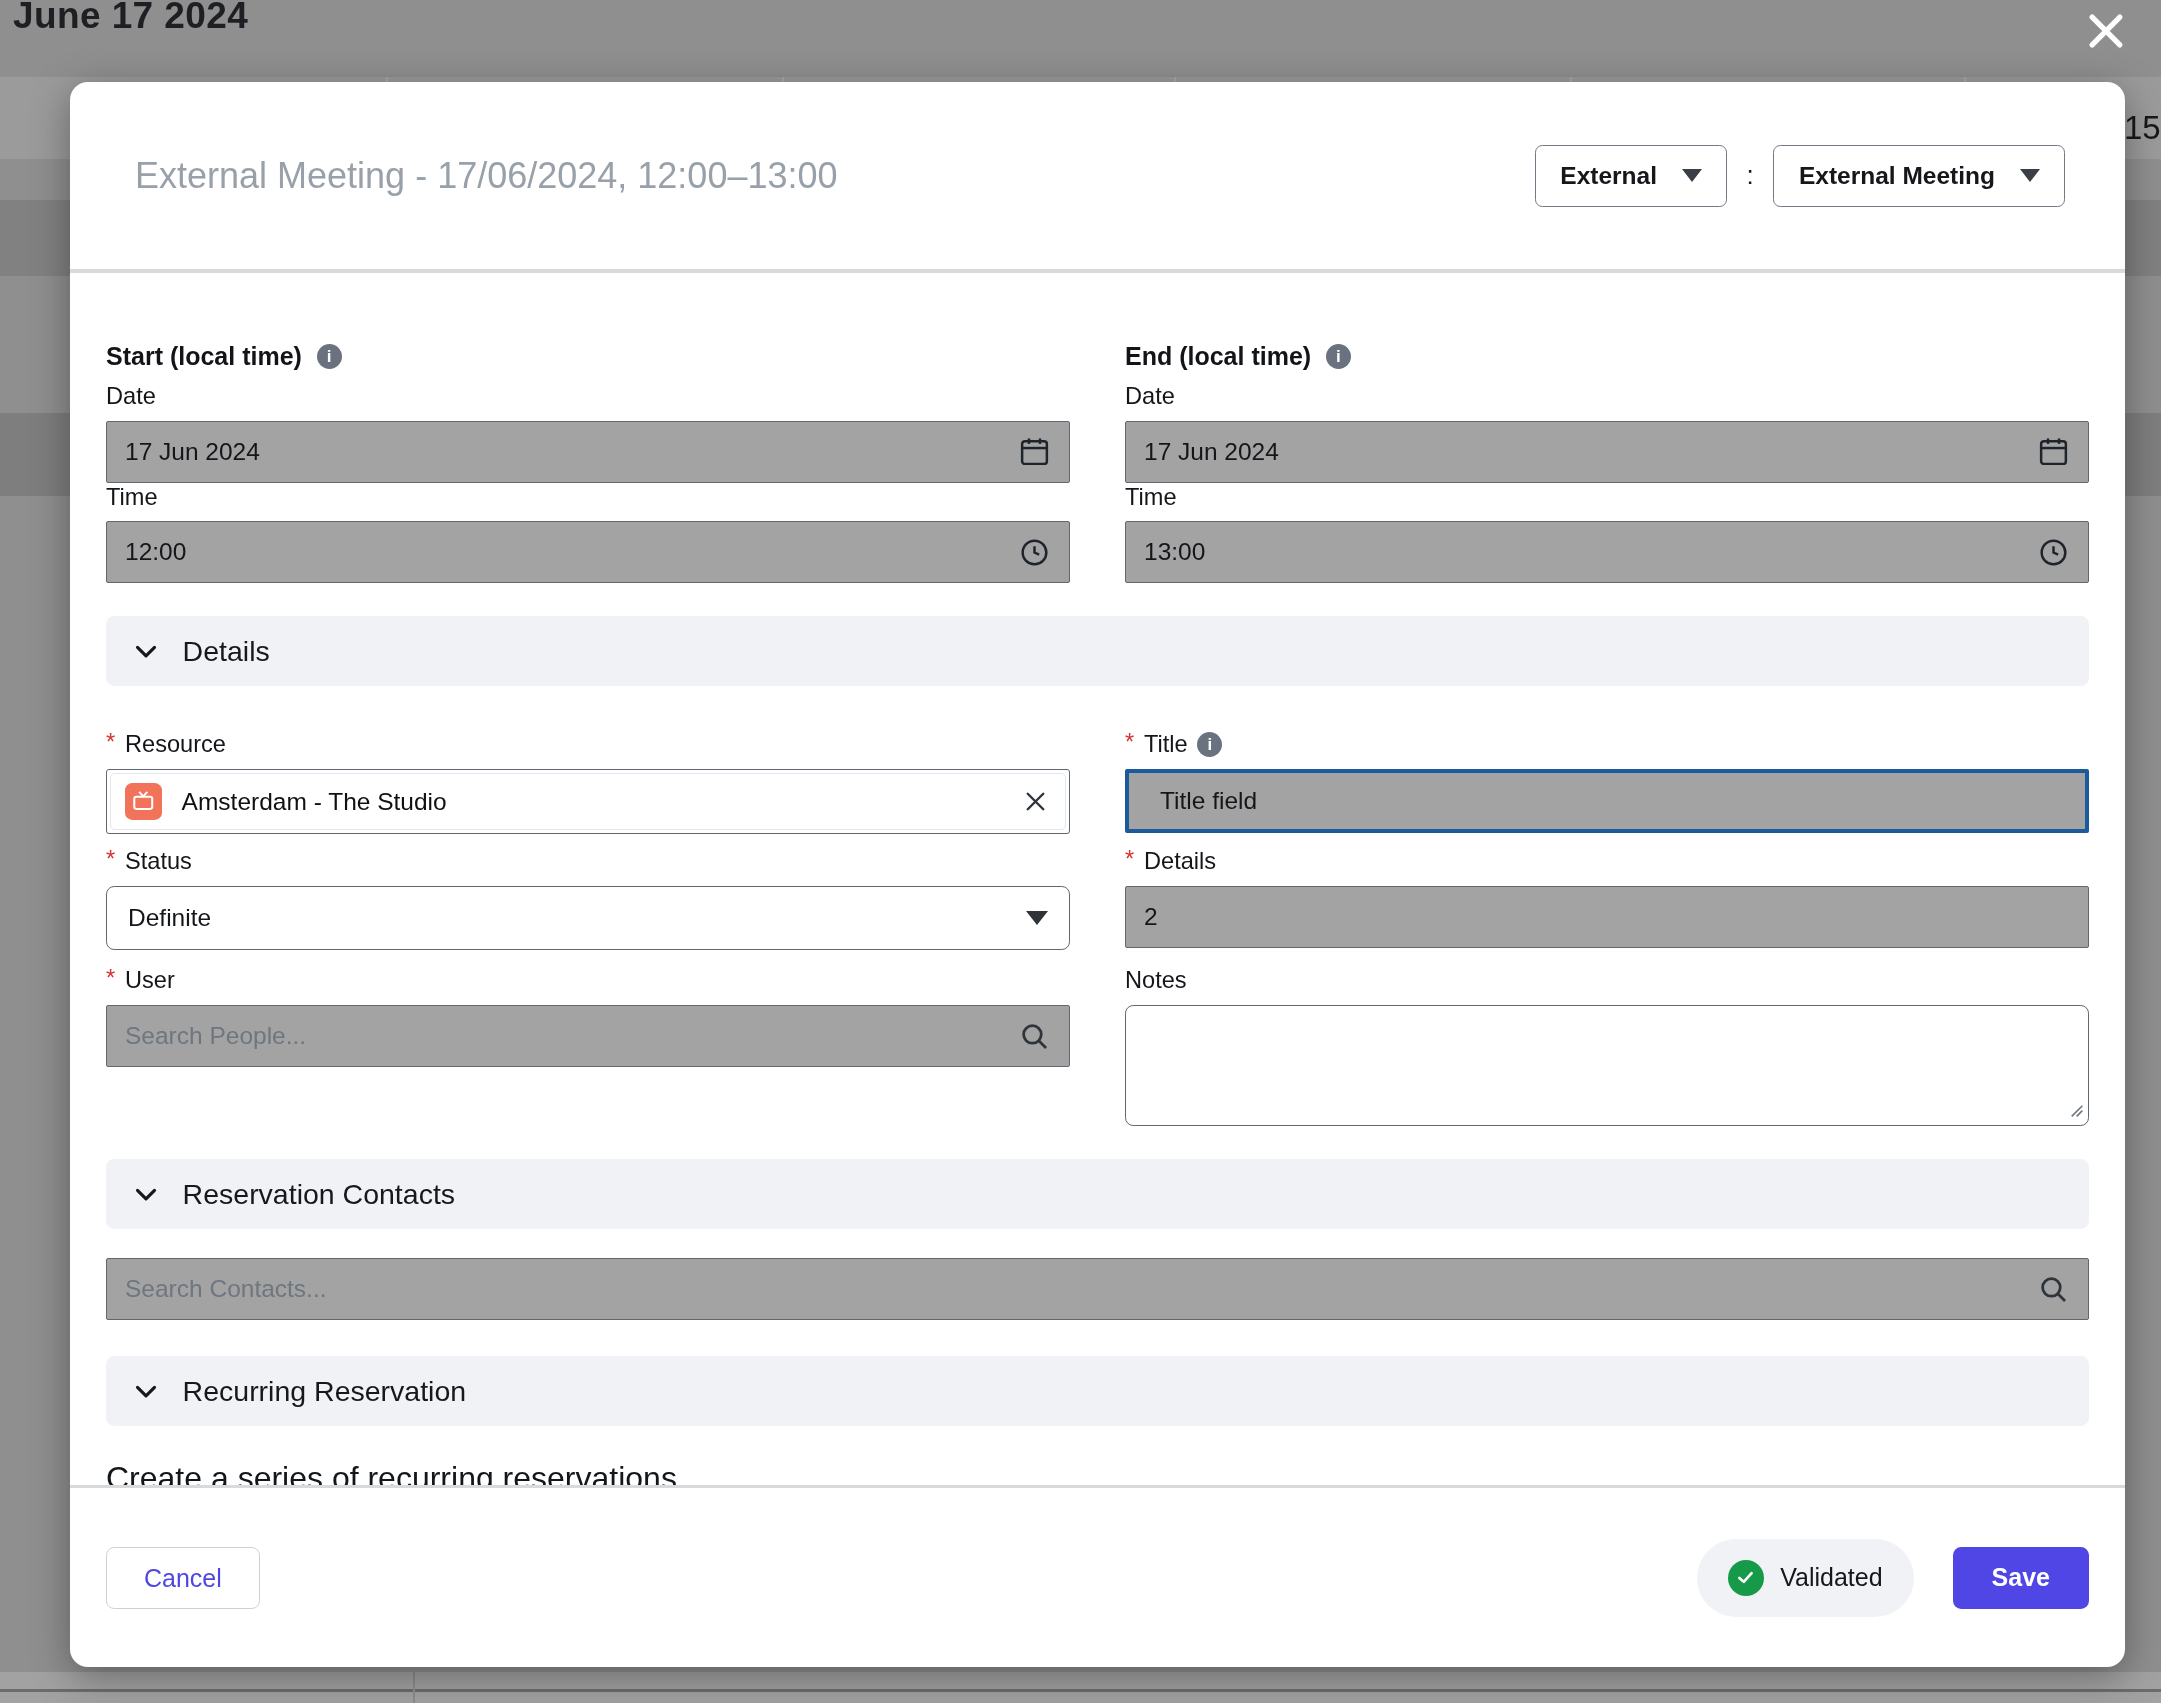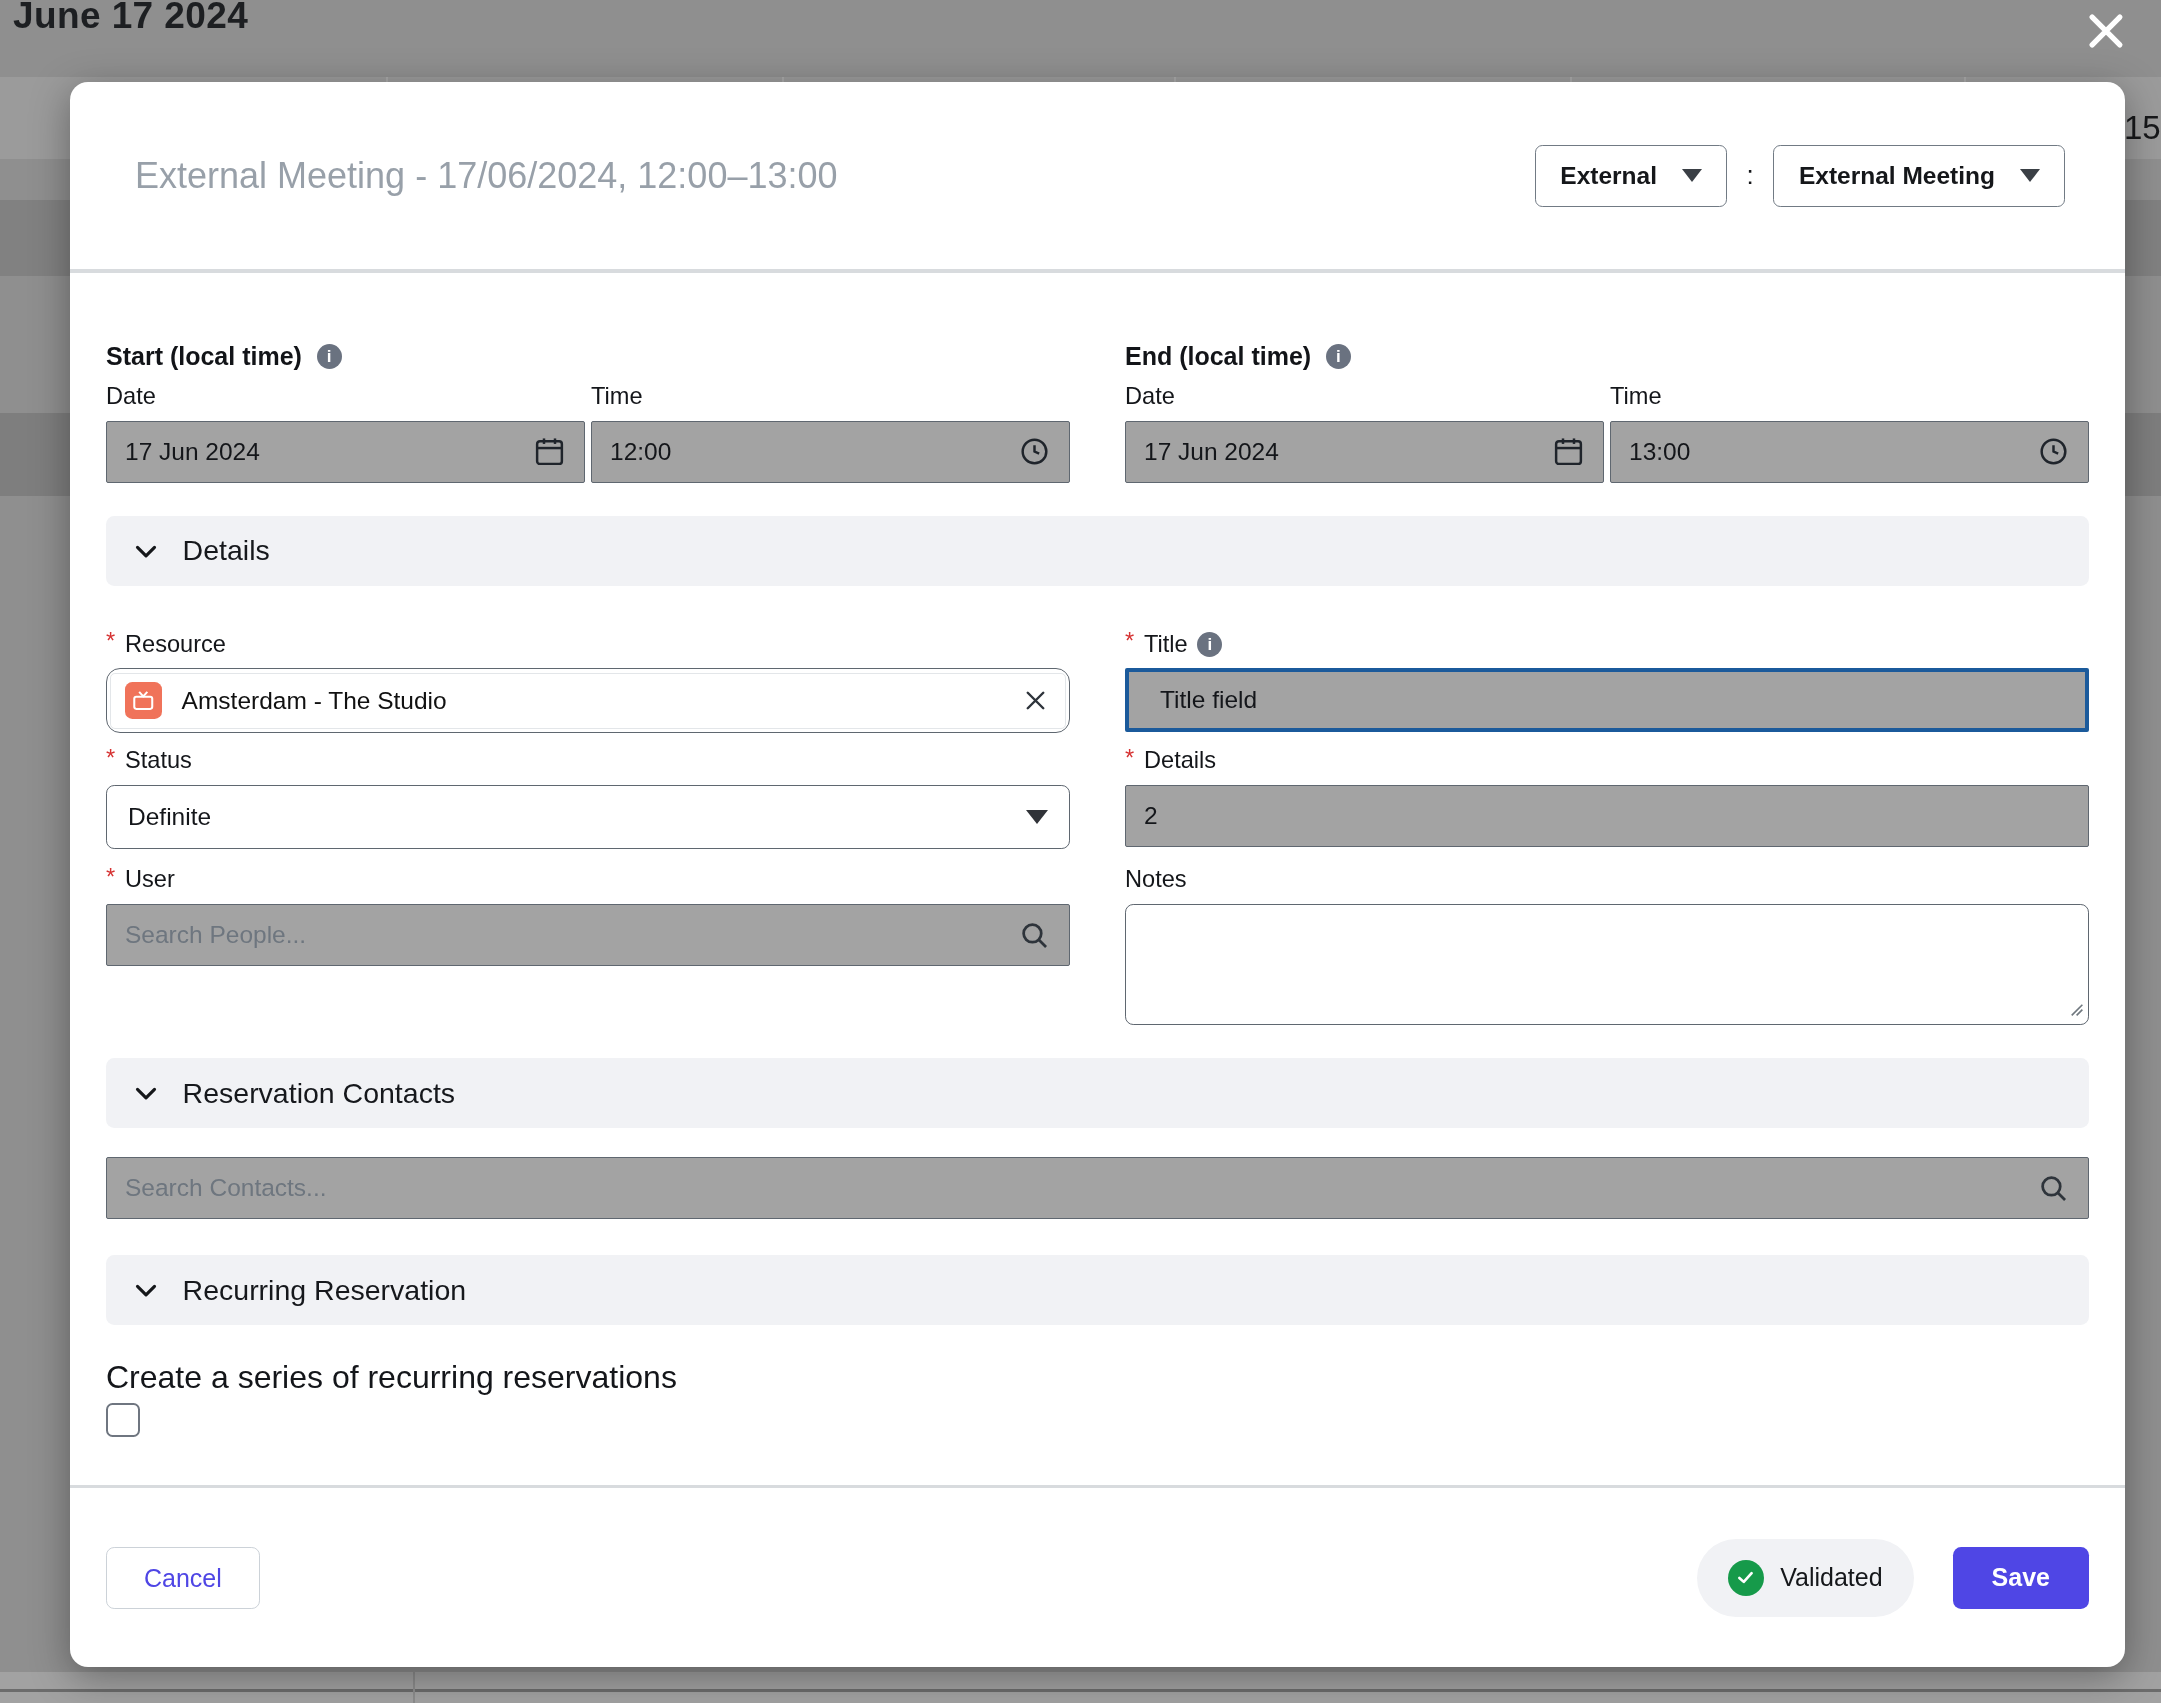--- a/index.html
+++ b/index.html
@@ -56,21 +56,21 @@
 
   .modal-body{flex:0 0 auto;height:1212px;padding:68px 36px 0 36px;overflow:hidden}
 
   .grid2{display:grid;grid-template-columns:1fr 1fr;column-gap:55px}
   .group-label{font-size:25px;font-weight:700;color:#121418;height:31px;display:flex;align-items:center;gap:14.7px}
   .info{
     width:25px;height:25px;border-radius:50%;background:#6a7280;color:#fff;
     font-size:17px;font-weight:700;display:inline-flex;align-items:center;justify-content:center;
     font-style:normal;line-height:1;
   }
-  .sub-grid{display:grid;grid-template-columns:1fr 1fr;column-gap:6px;margin-top:9.8px}
+  .sub-grid{display:grid;grid-template-columns:1fr;column-gap:6px;margin-top:9.8px}
   .field-label{font-size:23.6px;color:#14161a;height:29px;display:flex;align-items:center;gap:9.8px}
   .asterisk{color:#d63333;font-size:23.6px;line-height:1;transform:translateY(-1.6px)}
 
   .input{
     margin-top:9.8px;height:62px;border:1.6px solid #5f6770;border-radius:2px;background:#a3a3a3;
     display:flex;align-items:center;gap:14.7px;padding:0 18px;font-size:24.5px;color:#14161a;
   }
   .input input, .plain-input{
     border:none;outline:none;flex:1;min-width:0;background:transparent;
     font-family:"Liberation Sans",sans-serif;font-size:24.5px;color:#14161a;
@@ -82,21 +82,21 @@
     margin-top:33px;height:70px;background:#f1f2f5;border-radius:8.2px;
     display:flex;align-items:center;gap:19.6px;padding:0 23px;
     font-size:28.5px;color:#16181c;cursor:pointer;
   }
 
   .fields-grid{display:grid;grid-template-columns:1fr 1fr;column-gap:55px;margin-top:44px}
   .cell.row2{margin-top:13px}
   .cell.row3{margin-top:16.3px}
 
   .resource-box{
-    position:relative;margin-top:9.8px;height:65px;border:1.6px solid #5f6770;border-radius:14px;
+    position:relative;margin-top:9.8px;height:65px;border:1.6px solid #5f6770;border-radius:3px;
     display:flex;align-items:center;gap:19.6px;padding:0 18px;font-size:24.5px;background:#fff;
   }
   .resource-box::after{
     content:"";position:absolute;inset:3.3px;border:1.6px solid #e3e6e9;border-radius:4.9px;pointer-events:none;
   }
   .tv-badge{width:37px;height:37px;border-radius:7.3px;background:#f0735a;display:flex;align-items:center;justify-content:center;flex:0 0 auto}
   .resource-text{flex:1}
 
   .input.focused{border:4.1px solid #1b5a9b;padding:0 31px;height:64px}
 

